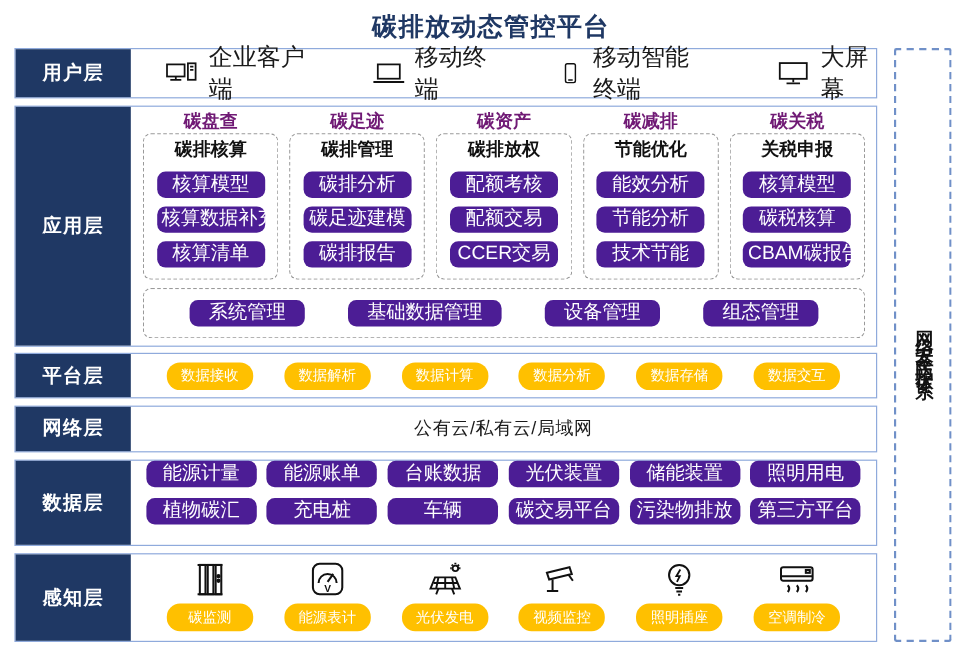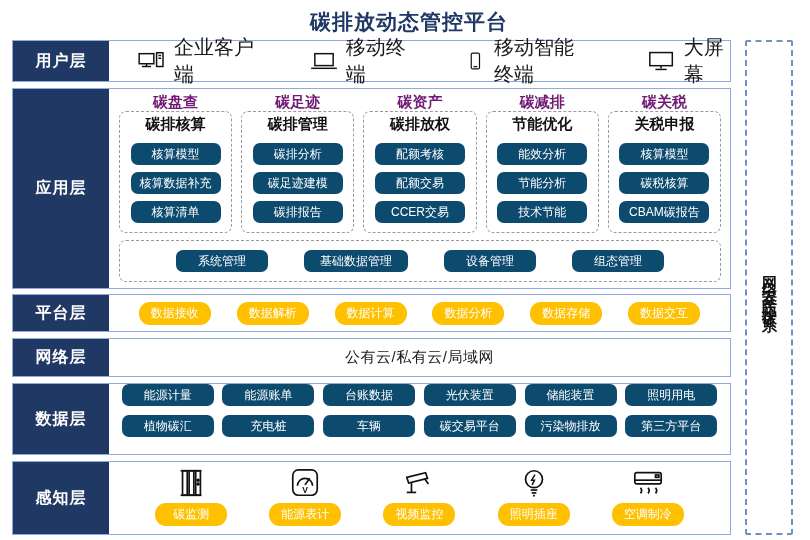--- a/index.html
+++ b/index.html
@@ -20,21 +20,21 @@
   .icon svg{display:block;}
   
   .sec-app{top:88px;height:201px;}
   .app-content{display:flex;flex-direction:column;padding:3px 9px 6px 10px;box-sizing:border-box;height:100%;}
   .app-cols{display:flex;justify-content:space-between;gap:9px;flex:1;}
   .app-col{width:116px;display:flex;flex-direction:column;align-items:center;}
   .col-header{font-size:15px;font-weight:bold;color:#701a75;line-height:19px;height:19px;}
   .dash{border:1.5px dashed #9a9a9a;border-radius:7px;box-sizing:border-box;}
   .col-box{width:100%;flex:1;display:flex;flex-direction:column;align-items:center;padding:2px 4px 8px;}
   .col-subtitle{font-size:15px;font-weight:bold;color:#111;margin:1px 0 2px;}
-  .navy-btn{background:#0c4a6e;color:#fff;font-size:12px;line-height:16px;border-radius:7px;
+  .navy-btn{background:#4c1d95;color:#fff;font-size:16px;line-height:16px;border-radius:7px;
     padding:3px 4px;width:90px;text-align:center;white-space:nowrap;box-sizing:border-box;margin-top:7px;}
   .common-box{margin-top:7px;height:42px;flex-shrink:0;display:flex;align-items:center;justify-content:center;gap:36px;}
   .common-box .navy-btn{width:auto;min-width:92px;padding:3px 16px;margin-top:0;}
   
   .sec-platform{top:294px;height:38px;}
   .row-center{display:flex;align-items:center;justify-content:space-evenly;height:100%;padding:0 4px;}
   .yellow-btn{background:#FFC000;color:#fff;font-size:12px;line-height:15px;border-radius:11px;
     width:72px;text-align:center;padding:4px 0;white-space:nowrap;}
   
   .sec-network{top:338px;height:39px;}
@@ -236,20 +236,40 @@
           <svg width="34" height="32" viewBox="0 0 36 34" fill="none" stroke="#111" stroke-width="1.8">
             <rect x="5" y="3" width="26" height="27" rx="6"></rect>
             <path d="M10 20 A8 8 0 0 1 26 20"></path>
             <line x1="18" y1="19" x2="23" y2="12"></line>
             <text x="18" y="28" font-size="9" font-weight="bold" text-anchor="middle" fill="#111" stroke="none">V</text>
           </svg>
         </span>
         <div class="yellow-btn">能源表计</div>
       </div>
 
+      <div class="p-item">
+        <span class="icon">
+          <svg width="34" height="32" viewBox="0 0 36 34" fill="none" stroke="#111" stroke-width="1.7">
+            <polygon points="9,15 27,15 31,25 5,25"></polygon>
+            <line x1="12" y1="15" x2="10" y2="25"></line>
+              <line x1="18" y1="15" x2="18" y2="25"></line>
+              <line x1="24" y1="15" x2="26" y2="25"></line>
+            <line x1="7.8" y1="20" x2="28.5" y2="20"></line>
+            <line x1="12" y1="25" x2="10" y2="30"></line>
+              <line x1="24" y1="25" x2="26" y2="30"></line>
+            <circle cx="27" cy="7" r="2.5"></circle>
+            <line x1="27" y1="2" x2="27" y2="3.2"></line>
+              <line x1="22.5" y1="7" x2="23.7" y2="7"></line>
+              <line x1="30.3" y1="7" x2="31.5" y2="7"></line>
+            <line x1="23.8" y1="3.8" x2="24.7" y2="4.7"></line>
+              <line x1="30.2" y1="3.8" x2="29.3" y2="4.7"></line>
+          </svg>
+        </span>
+        <div class="yellow-btn">光伏发电</div>
+      </div>
 
       <div class="p-item">
         <span class="icon">
           <svg width="34" height="32" viewBox="0 0 36 34" fill="none" stroke="#111" stroke-width="1.8">
             <polygon points="5,11 25,6 27,12 7,17"></polygon>
             <line x1="24" y1="12.5" x2="28" y2="18"></line>
             <line x1="10" y1="17" x2="10" y2="27"></line>
               <line x1="5" y1="27" x2="15" y2="27"></line>
           </svg>
         </span>

